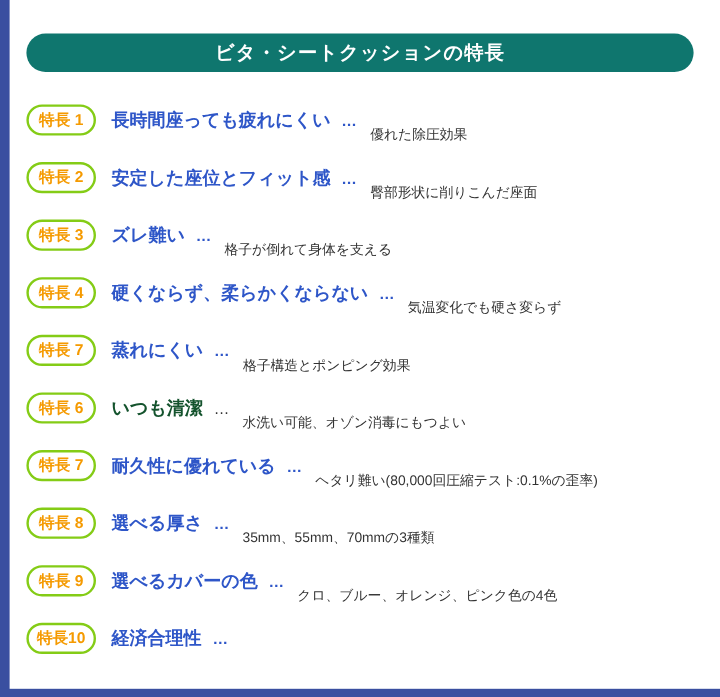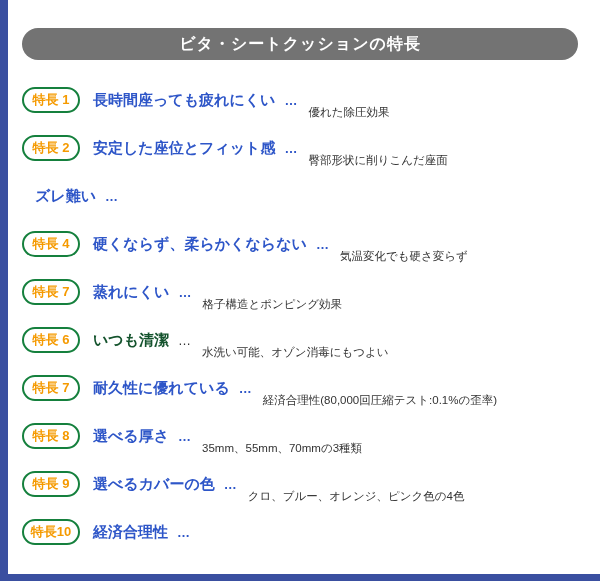--- a/index.html
+++ b/index.html
@@ -30,21 +30,21 @@
     height: 581px;
     background: #3a4fa0;
   }
   
   .title-banner {
     position: absolute;
     left: 22px;
     top: 28px;
     width: 556px;
     height: 32px;
-    background: #737373;
+    background: #0f766e;
     border-radius: 16px;
     display: flex;
     align-items: center;
     justify-content: center;
     box-sizing: border-box;
   }
   .title-text {
     color: #ffffff;
     font-size: 16px;
     font-weight: bold;
@@ -60,21 +60,21 @@
   }
   .feature-row {
     display: flex;
     align-items: center;
     height: 48px;
   }
   .badge {
     flex: 0 0 auto;
     width: 58px;
     height: 26px;
-    border: 2px solid #15803d;
+    border: 2px solid #84cc16;
     border-radius: 13px;
     color: #f59a00;
     font-size: 13px;
     font-weight: bold;
     display: flex;
     align-items: center;
     justify-content: center;
     box-sizing: border-box;
     letter-spacing: 0px;
     white-space: nowrap;
@@ -141,22 +141,24 @@
     </div>
 
     <div class="feature-row">
       <span class="badge">特長 2</span>
       <span class="headline">安定した座位とフィット感</span>
       <span class="dots">…</span>
       <span class="detail">臀部形状に削りこんだ座面</span>
     </div>
 
     <div class="feature-row">
+      <span class="badge">特長 3</span>
       <span class="headline">ズレ難い</span>
       <span class="dots">…</span>
+      <span class="detail">格子が倒れて身体を支える</span>
     </div>
 
     <div class="feature-row">
       <span class="badge">特長 4</span>
       <span class="headline">硬くならず、柔らかくならない</span>
       <span class="dots">…</span>
       <span class="detail">気温変化でも硬さ変らず</span>
     </div>
 
     <div class="feature-row">
@@ -170,21 +172,21 @@
       <span class="badge">特長 6</span>
       <span class="headline">いつも清潔</span>
       <span class="dots">…</span>
       <span class="detail">水洗い可能、オゾン消毒にもつよい</span>
     </div>
 
     <div class="feature-row">
       <span class="badge">特長 7</span>
       <span class="headline">耐久性に優れている</span>
       <span class="dots">…</span>
-      <span class="detail">経済合理性(80,000回圧縮テスト:0.1%の歪率)</span>
+      <span class="detail">ヘタリ難い(80,000回圧縮テスト:0.1%の歪率)</span>
     </div>
 
     <div class="feature-row">
       <span class="badge">特長 8</span>
       <span class="headline">選べる厚さ</span>
       <span class="dots">…</span>
       <span class="detail">35mm、55mm、70mmの3種類</span>
     </div>
 
     <div class="feature-row">

